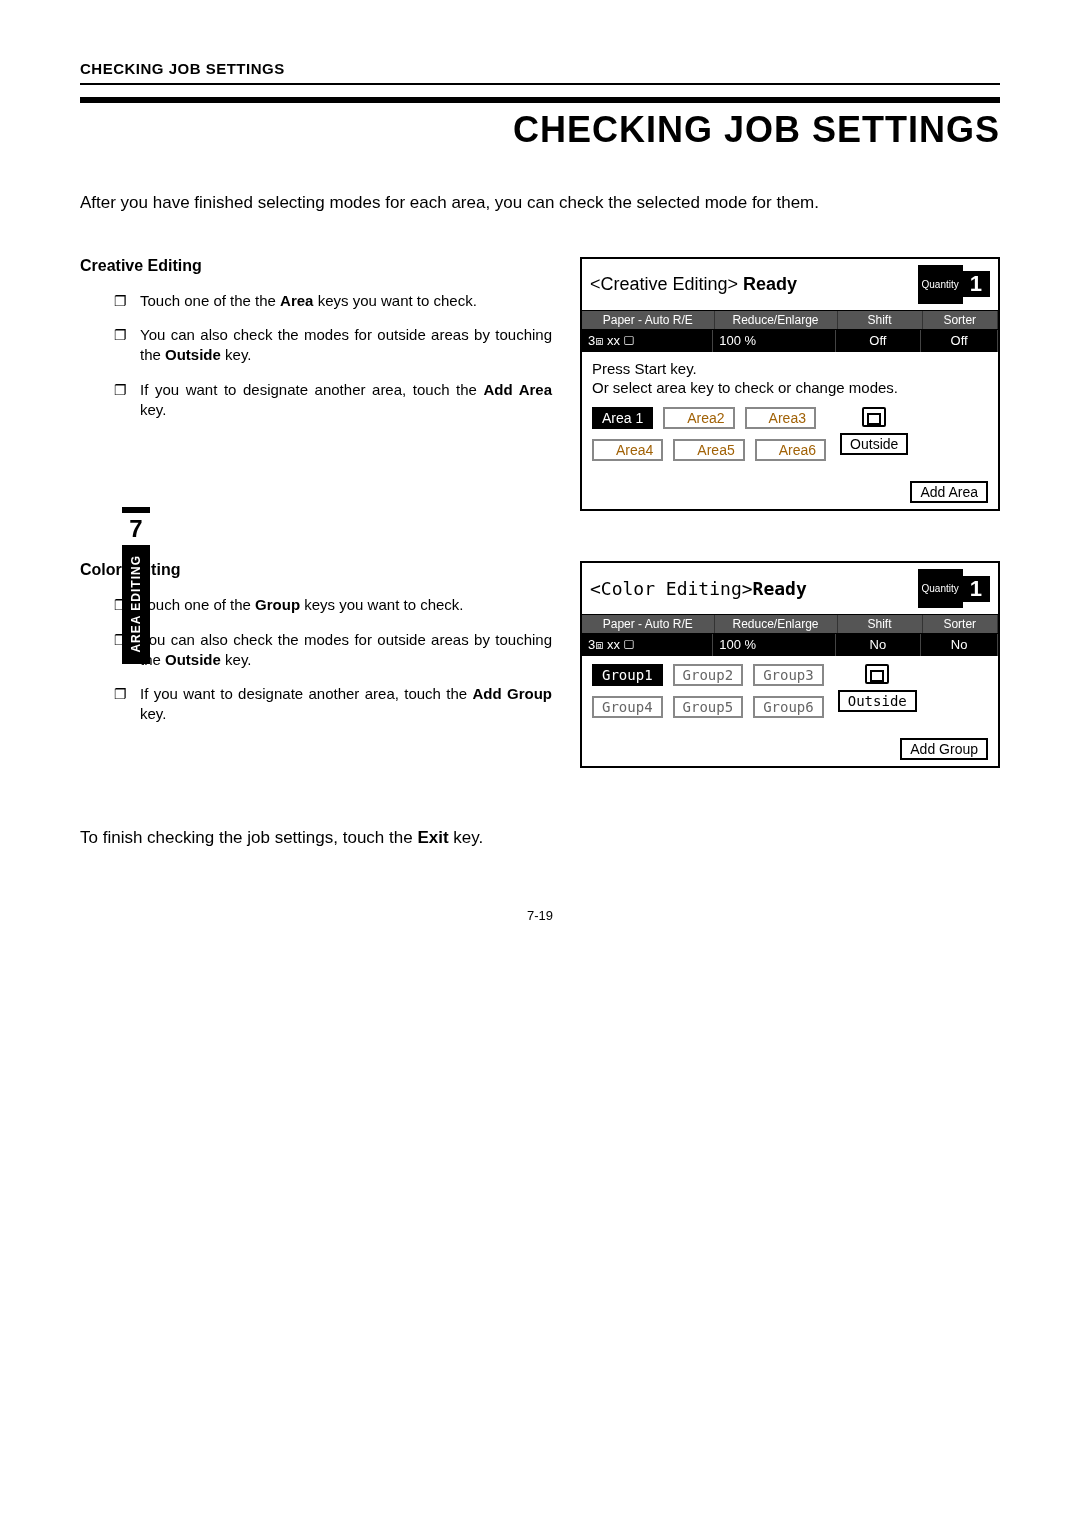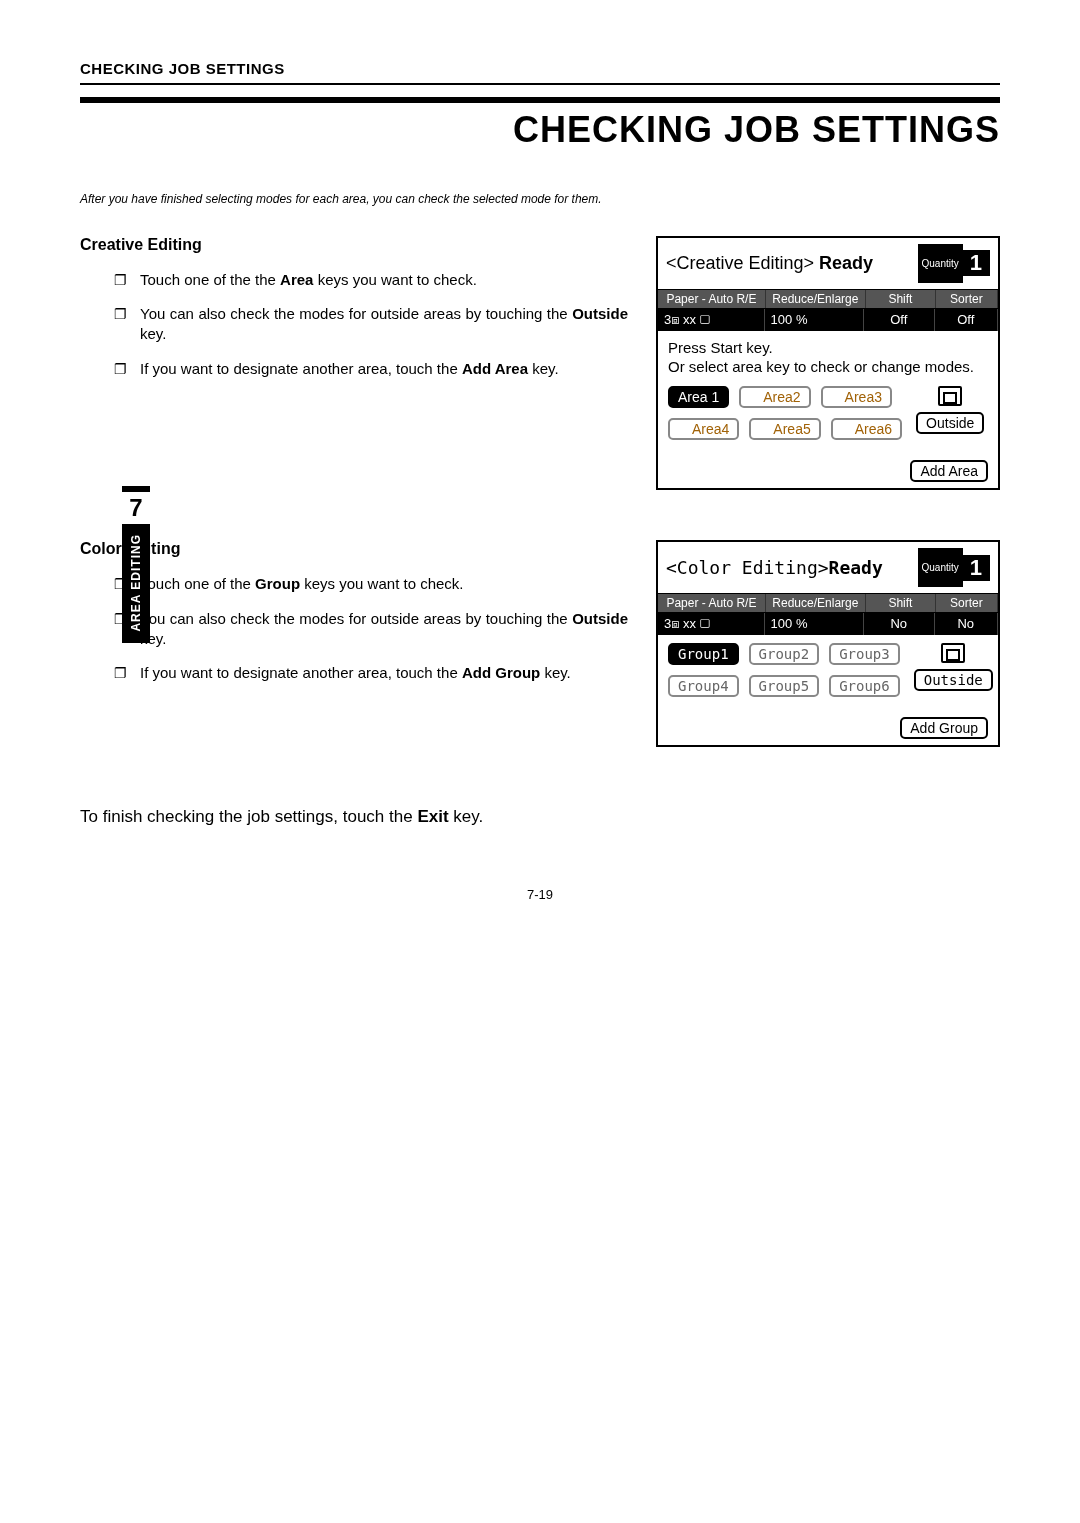--- a/index.html
+++ b/index.html
@@ -22,24 +22,23 @@
       font-size: 36px;
       font-weight: bold;
       text-align: right;
       border-top: 6px solid #000;
       padding-top: 6px;
       margin-top: 12px;
       margin-bottom: 40px;
       letter-spacing: 1px;
     }
     .intro {
-      font-size: 12px;
+      font-size: 17px;
       line-height: 1.4;
-      margin-bottom: 28px;
-      font-style: italic;
+      margin-bottom: 42px;
     }
     .section-row {
       display: flex;
       gap: 20px;
       margin-bottom: 50px;
       align-items: flex-start;
     }
     .left-col {
       flex: 1;
     }
@@ -63,21 +62,21 @@
     }
     ul.bullets li::before {
       content: "❐";
       position: absolute;
       left: -26px;
       top: 1px;
       font-size: 14px;
     }
     strong { font-weight: bold; }
     .panel {
-      width: 344px;
+      width: 420px;
       border: 2px solid #000;
       background: #fff;
       flex-shrink: 0;
     }
     .panel-title-row {
       display: flex;
       align-items: center;
       padding: 6px 8px;
     }
     .panel-title {
@@ -131,21 +130,21 @@
       display: flex;
       gap: 10px;
       align-items: center;
       margin-bottom: 10px;
     }
     .btn {
       border: 2px solid #000;
       background: #fff;
       padding: 1px 8px;
       font-size: 14px;
-      border-radius: 5px;
+      border-radius: 0;
     }
     .btn.sel { background: #000; color: #fff; }
     .btn.ghost { border-color: #888; color: #a16207; padding-left: 22px; }
     .btn.ghost2 { border-color: #888; color: #666; }
     .mini-icon {
       width: 24px;
       height: 20px;
       border: 2px solid #000;
       position: relative;
       border-radius: 2px;

